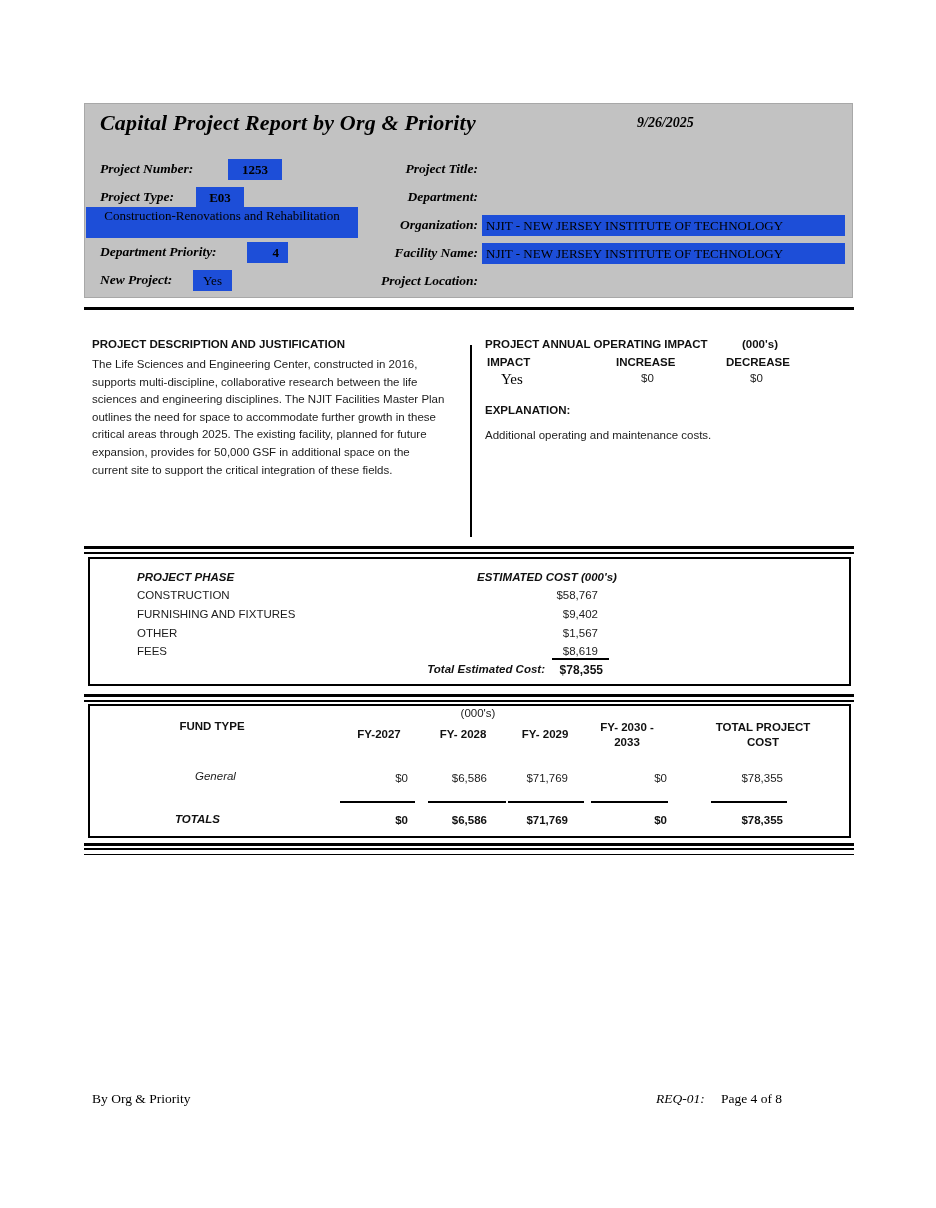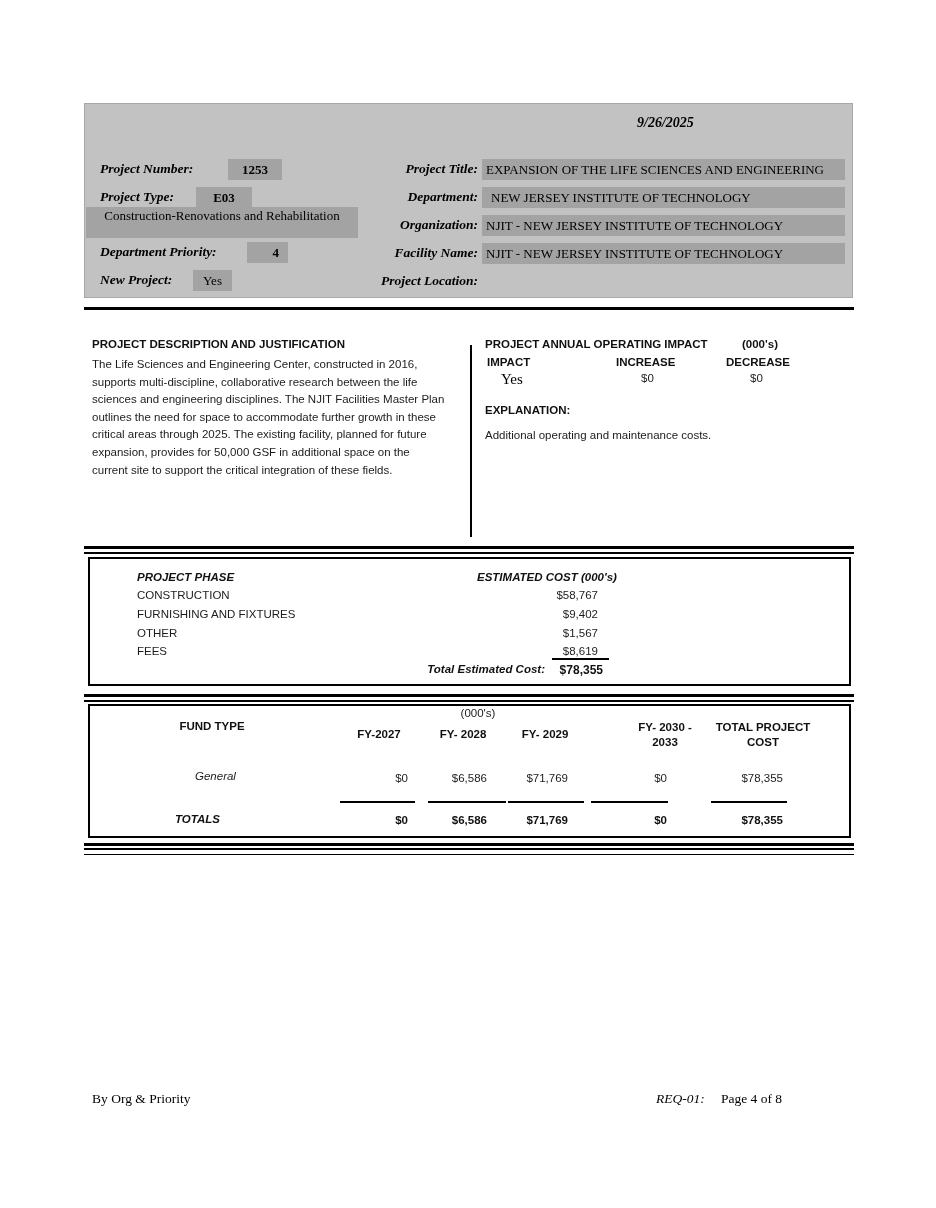--- a/index.html
+++ b/index.html
@@ -7,21 +7,21 @@
         font-family:"Liberation Serif", serif;color:#000;}
   .abs{position:absolute;}
 
   
   .hdr{left:84px;top:103px;width:769px;height:195px;background:#c2c2c2;border:1px solid #a8a8a8;box-sizing:border-box;}
   .rpt-title{left:100px;top:110px;font:italic 700 22px "Liberation Serif", serif;letter-spacing:.2px;}
   .rpt-date{left:637px;top:115px;font:italic 700 14px "Liberation Serif", serif;}
 
   .lbl{font:italic 700 13.5px "Liberation Serif", serif;white-space:nowrap;}
   .lbl-r{text-align:right;width:148px;left:330px;}
-  .vbox{background:#a3a3a3;box-sizing:border-box;font:13px "Liberation Serif", serif;
+  .vbox{background:#1d4ed8;box-sizing:border-box;font:13px "Liberation Serif", serif;
         white-space:nowrap;overflow:hidden;}
   .vbox.c{text-align:center;}
   .vbox.b{font-weight:700;}
 
   
   .rule{background:#000;}
 
   .sans{font:11.5px "Liberation Sans", sans-serif;color:#1c1c1c;}
   .sansb{font:700 11.5px "Liberation Sans", sans-serif;color:#111;}
   .sansbi{font:italic 700 11.5px "Liberation Sans", sans-serif;color:#111;}
@@ -36,40 +36,39 @@
 
   .foot-serif{font:13.5px "Liberation Serif", serif;}
   .foot-ital{font:italic 13.5px "Liberation Serif", serif;}
 </style>
 </head>
 <body>
 
 <div class="page">
 
   <div class="abs hdr"></div>
+  <div class="abs rpt-title">Capital Project Report by Org &amp; Priority</div>
   <div class="abs rpt-date">9/26/2025</div>
 
   <div class="abs lbl" style="left:100px;top:161px;">Project Number:</div>
   <div class="abs vbox c b" style="left:228px;top:159px;width:54px;height:21px;line-height:21px;">1253</div>
 
   <div class="abs lbl" style="left:100px;top:189px;">Project Type:</div>
-  <div class="abs vbox c b" style="left:196px;top:187px;width:56px;height:21px;line-height:21px;">E03</div>
+  <div class="abs vbox c b" style="left:196px;top:187px;width:48px;height:21px;line-height:21px;">E03</div>
   <div class="abs vbox" style="left:86px;top:207px;width:272px;height:31px;padding:1px 3px;text-align:center;">Construction-Renovations and Rehabilitation</div>
 
   <div class="abs lbl" style="left:100px;top:244px;">Department Priority:</div>
   <div class="abs vbox b rt" style="left:247px;top:242px;width:41px;height:21px;line-height:21px;padding-right:9px;">4</div>
 
   <div class="abs lbl" style="left:100px;top:272px;">New Project:</div>
   <div class="abs vbox c" style="left:193px;top:270px;width:39px;height:21px;line-height:21px;">Yes</div>
 
   <div class="abs lbl lbl-r" style="top:161px;">Project Title:</div>
-  <div class="abs vbox" style="left:482px;top:159px;width:363px;height:21px;line-height:21px;padding-left:4px;">EXPANSION OF THE LIFE SCIENCES AND ENGINEERING</div>
 
   <div class="abs lbl lbl-r" style="top:189px;">Department:</div>
-  <div class="abs vbox" style="left:482px;top:187px;width:363px;height:21px;line-height:21px;padding-left:9px;">NEW JERSEY INSTITUTE OF TECHNOLOGY</div>
 
   <div class="abs lbl lbl-r" style="top:217px;">Organization:</div>
   <div class="abs vbox" style="left:482px;top:215px;width:363px;height:21px;line-height:21px;padding-left:4px;">NJIT - NEW JERSEY INSTITUTE OF TECHNOLOGY</div>
 
   <div class="abs lbl lbl-r" style="top:245px;">Facility Name:</div>
   <div class="abs vbox" style="left:482px;top:243px;width:363px;height:21px;line-height:21px;padding-left:4px;">NJIT - NEW JERSEY INSTITUTE OF TECHNOLOGY</div>
 
   <div class="abs lbl lbl-r" style="top:273px;">Project Location:</div>
 
   <div class="abs rule" style="left:84px;top:307px;width:770px;height:3px;"></div>
@@ -118,21 +117,21 @@
 
   <div class="abs rule" style="left:84px;top:694px;width:770px;height:3px;"></div>
   <div class="abs rule" style="left:84px;top:700px;width:770px;height:2px;"></div>
   <div class="abs pbox" style="left:88px;top:704px;width:763px;height:134px;"></div>
 
   <div class="abs sans ct" style="left:448px;top:707px;width:60px;">(000's)</div>
   <div class="abs sansb ct" style="left:168px;top:720px;width:88px;">FUND TYPE</div>
   <div class="abs sansb ct" style="left:344px;top:728px;width:70px;">FY-2027</div>
   <div class="abs sansb ct" style="left:428px;top:728px;width:70px;">FY- 2028</div>
   <div class="abs sansb ct" style="left:510px;top:728px;width:70px;">FY- 2029</div>
-  <div class="abs sansb ct" style="left:628px;top:720px;width:74px;line-height:15px;text-align:center;">
+  <div class="abs sansb ct" style="left:590px;top:720px;width:74px;line-height:15px;text-align:center;">
     <div>FY- 2030 -</div>
     <div>2033</div>
   </div>
   <div class="abs sansb ct" style="left:712px;top:720px;width:102px;line-height:15px;">
     <div>TOTAL PROJECT</div>
     <div>COST</div>
   </div>
 
   <div class="abs sansi" style="left:195px;top:770px;">General</div>
   <div class="abs sans rt money" style="left:338px;top:772px;">$0</div>

